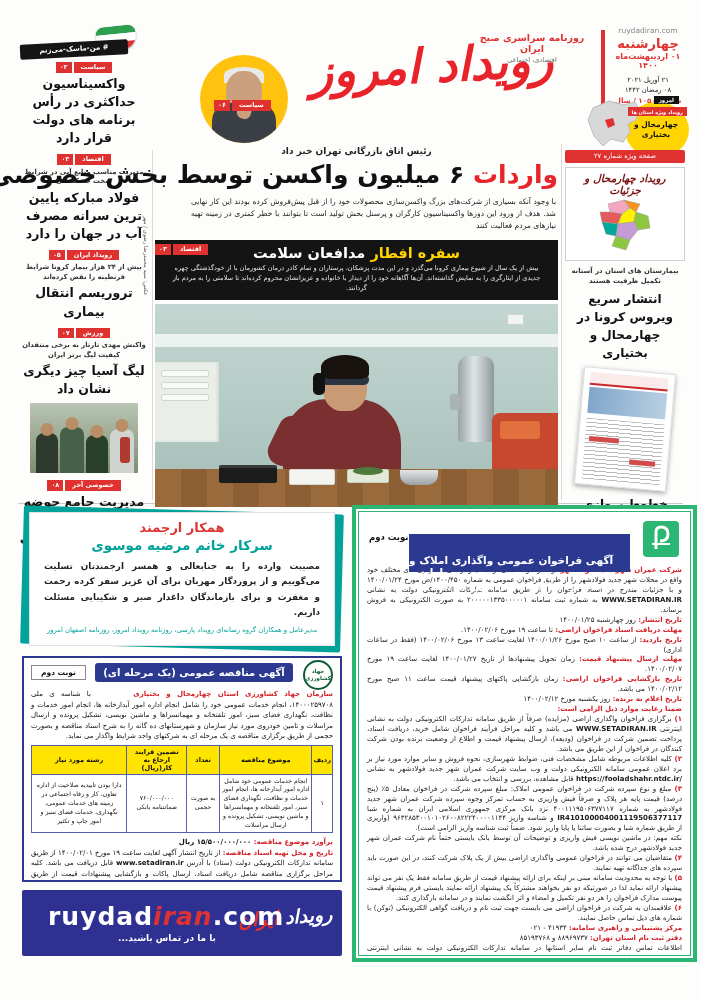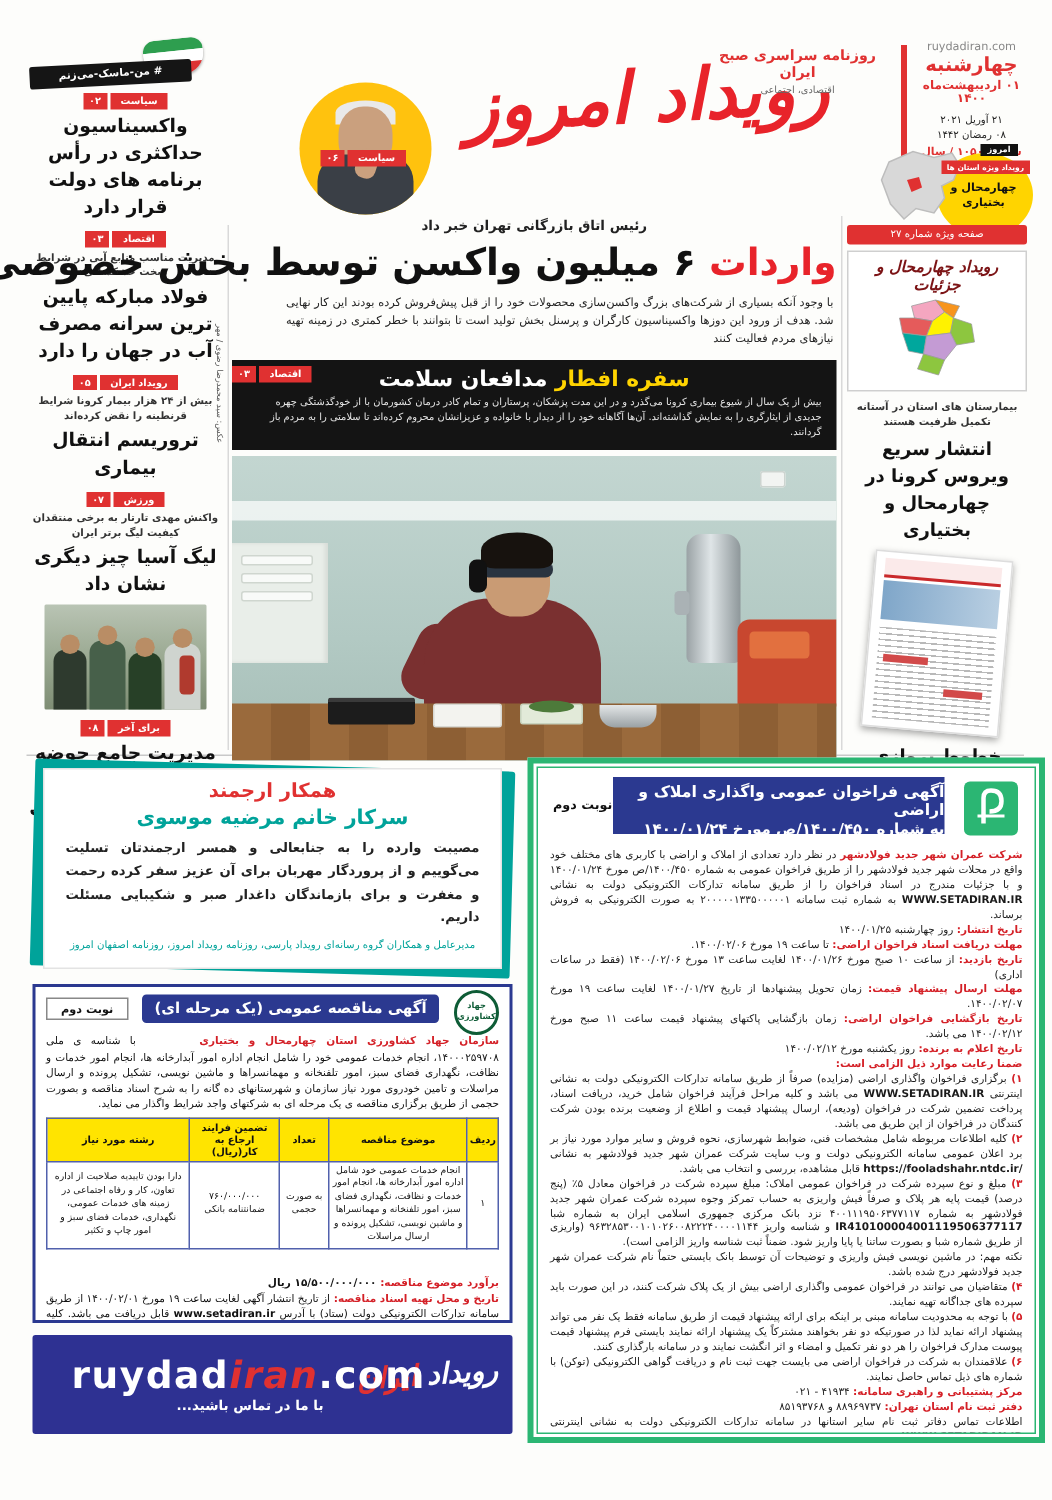--- a/index.html
+++ b/index.html
@@ -75,21 +75,21 @@
   
   .main { position:absolute; left:155px; top:146px; width:403px; }
   .main .kicker { text-align:center; font-size:9px; font-weight:bold; color:#222; }
   .main .headline { text-align:center; font-size:25px; font-weight:bold; margin-top:4px; letter-spacing:-0.5px; white-space:nowrap; }
   .main .headline .rd { color:#e8232a; }
   .main .lead { margin:7px 0 0 0; padding-right:2px; padding-left:36px; font-size:7.6px; line-height:1.6; text-align:justify; color:#222; }
   .lead-tag { position:absolute; left:0; top:48px; }
   .black-banner { margin-top:8px; background:#141414; color:#fff; padding:5px 10px 6px; }
   .black-banner .bt { text-align:center; font-size:14.5px; font-weight:bold; }
   .black-banner .bt .yl { color:#ffd400; }
-  .black-banner .btx { margin-top:3px; font-size:6.6px; line-height:1.5; color:#e6e6e6; }
+  .black-banner .btx { margin-top:3px; font-size:6.6px; line-height:1.5; color:#e6e6e6; text-align:center; }
 
   .photo { position:relative; margin-top:4px; width:403px; height:203px; overflow:hidden;
     background:linear-gradient(180deg,#c3d6d1 0%,#b2c9c3 60%,#a5bdb6 100%); }
   .ph-stripe { position:absolute; left:0; right:0; top:30px; height:13px; background:rgba(255,255,255,.7); }
   .ph-outlet { position:absolute; right:34px; top:10px; width:17px; height:11px; background:#f2f4f2; border-radius:2px; box-shadow:inset 0 0 0 1px #cdd4d0; }
   .ph-counter { position:absolute; left:0; top:58px; width:64px; height:80px; background:#e9eee9; box-shadow:inset -2px 0 3px rgba(0,0,0,.08); }
   .ph-tray { position:absolute; left:6px; width:48px; height:7px; background:#f8faf8; border:1px solid #cfd6cf; border-radius:2px; }
   .ph-urn { position:absolute; right:64px; top:52px; width:36px; height:86px;
     background:linear-gradient(90deg,#9aa2a5 0%,#dfe5e7 45%,#8e979a 100%); border-radius:10px 10px 4px 4px; }
   .ph-urn::after { content:""; position:absolute; left:-8px; top:38px; width:10px; height:16px; background:#aab2b5; border-radius:3px; }
@@ -139,39 +139,39 @@
   .tbl-head .bar { position:absolute; left:64px; right:40px; top:0; height:19px; background:#2b3990; color:#fff;
     font-size:10px; font-weight:bold; text-align:center; line-height:19px; border-radius:3px; }
   .jihad-logo { position:absolute; right:0; top:-3px; width:30px; height:30px; border-radius:50%;
     border:2px solid #0e5c36; color:#0e5c36; font-size:5.5px; font-weight:bold; display:flex; flex-direction:column;
     align-items:center; justify-content:center; line-height:1.2; background:#fff; }
   .tbl-body { font-size:7px; line-height:1.5; text-align:justify; color:#111; }
   .tbl-body .rd { color:#d42027; font-weight:bold;margin-left:36px; }
   table.mt { width:100%; border-collapse:collapse; margin-top:3px; }
   table.mt th { background:#ffe400; border:1px solid #5161ad; font-size:6.6px; padding:2px 1px; color:#111; }
   table.mt td { border:1px solid #5161ad; font-size:6.2px; padding:2px; line-height:1.45; text-align:center; vertical-align:middle; }
-  .tbl-lines { margin-top:17px; font-size:7px; line-height:1.5; text-align:justify; }
+  .tbl-lines { margin-top:4px; font-size:7px; line-height:1.5; text-align:justify; }
   .tbl-lines .rd { color:#d42027; font-weight:bold; }
   .tbl-lines b.u { direction:ltr; unicode-bidi:embed; }
 
   
   .webbanner { position:absolute; left:22px; top:890px; width:320px; height:66px; background:#2e3192; border-radius:2px; overflow:hidden; }
   .wb-logo { position:absolute; right:10px; top:16px; font-size:19px; font-weight:bold; font-style:italic; transform:rotate(-4deg); white-space:nowrap; }
   .wb-logo .w { color:#fff; } .wb-logo .r { color:#e03131; }
   .wb-url { position:absolute; left:26px; top:12px; direction:ltr; font-size:25px; font-weight:bold; letter-spacing:1px; color:#fff; }
   .wb-url .r { color:#e03131;font-style:italic; }
   .wb-tag { position:absolute; left:96px; top:43px; font-size:9px; color:#fff; font-weight:bold; }
 
   
   .tgr-box { position:absolute; left:352px; top:505px; width:345px; height:457px; border:4px solid #2bb673; background:#fff; }
   .tgr-inner { position:absolute; inset:2px; border:1px solid #2bb673; padding:6px 8px 4px; overflow:hidden; }
   .tgr-head { position:relative; height:44px; margin-bottom:4px; }
   .tgr-head .nobat { position:absolute; left:2px; top:14px; font-size:8.5px; font-weight:bold; }
-  .tgr-head .bar { position:absolute; left:42px; right:52px; top:0; height:38px; background:#2b3990; color:#fff;
-    text-align:right; padding-top:4px; }
+  .tgr-head .bar { position:absolute; left:42px; right:52px; top:16px; height:38px; background:#2b3990; color:#fff;
+    text-align:left; padding-top:20px; }
   .tgr-head .bar .l1 { font-size:10.5px; font-weight:bold; }
   .tgr-head .bar .l2 { font-size:10px; font-weight:bold; margin-top:2px; }
   .omran-logo { position:absolute; right:2px; top:2px; }
   .tgr-body p { font-size:7px; line-height:1.42; text-align:justify; color:#1a1a1a; }
   .tgr-body .rd { color:#d42027; font-weight:bold; }
   .tgr-body .bk { font-weight:normal; }
   .tgr-body .lk { font-weight:bold; direction:ltr; unicode-bidi:embed; }
 </style>
 </head>
 <body>
@@ -277,21 +277,21 @@
         </div>
       <div class="sil" style="left:80px;width:24px;height:50px;background:#cfd4cf;">
           <div class="hd"></div>
         </div>
       <div class="abs" style="right:8px;bottom:10px;width:10px;height:26px;background:#b03a2e;border-radius:3px;"></div>
     </div>
   </div>
 
   <div class="item">
     <div class="tagrow">
-      <span class="tag">برای آخر</span>
+      <span class="tag">خصوصی آخر</span>
       <span class="tag pg">۰۸</span>
     </div>
     <div class="hl">مدیریت جامع حوضه آبخیز راه حل عبور کشور از خشک سالی</div>
   </div>
 </div>
 
 <div class="main">
   <div class="kicker">رئیس اتاق بازرگانی تهران خبر داد</div>
   <div class="headline">
     <span class="rd">واردات</span><span> ۶ میلیون واکسن توسط بخش خصوصی</span>

